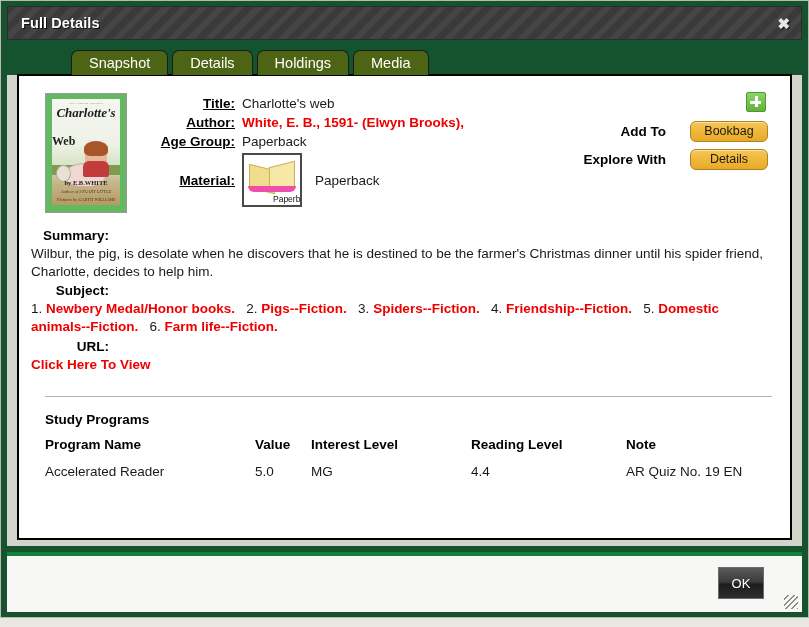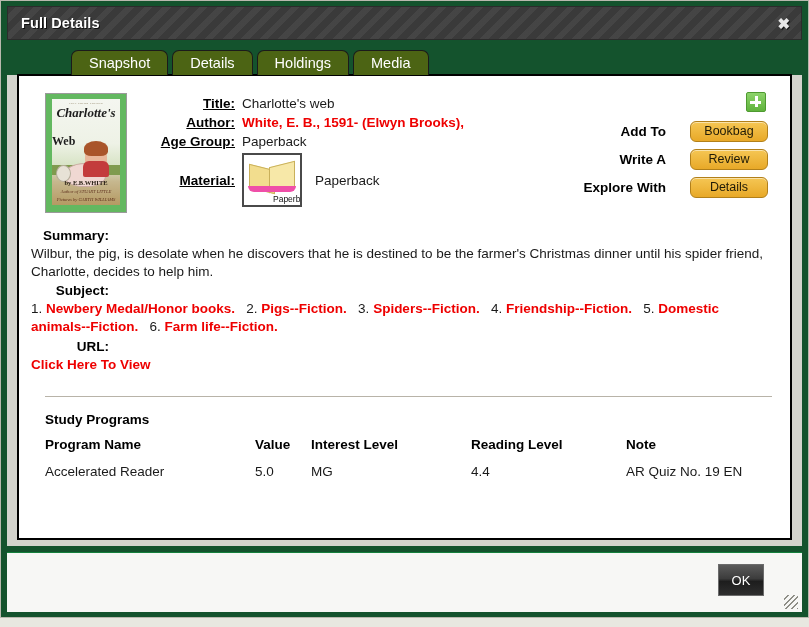--- a/index.html
+++ b/index.html
@@ -465,21 +465,21 @@
   .sp-c1 { width: 56px; }
   .sp-c2 { width: 160px; }
   .sp-c3 { width: 155px; }
   .sp-c4 { width: auto; }
   
   .footer {
     flex: 0 0 auto;
     height: 60px;
     margin: 6px 6px 5px 6px;
     background: #f7f7f5;
-    border-top: 1px solid #15803d;
+    border-top: 4px solid #15803d;
     position: relative;
     box-sizing: border-box;
   }
   .ok-btn {
     position: absolute;
     right: 38px;
     top: 11px;
     width: 44px;
     height: 30px;
     background: linear-gradient(#5b5b5b 0%, #3c3c3c 45%, #1d1d1d 55%, #2e2e2e 100%);
@@ -577,24 +577,20 @@
             </div>
             <div class="material-text">Paperback</div>
           </div>
         </div>
 
         <div class="actions-col">
           <div class="plus-icon"></div>
           <div class="action-row">
             <span class="action-label">Add To</span>
             <span class="action-btn">Bookbag</span>
-          </div>
-          <div class="action-row">
-            <span class="action-label">Write A</span>
-            <span class="action-btn">Review</span>
           </div>
           <div class="action-row">
             <span class="action-label">Explore With</span>
             <span class="action-btn">Details</span>
           </div>
         </div>
       </div>
 
       <div class="summary-block">
         <div class="sum-row">

